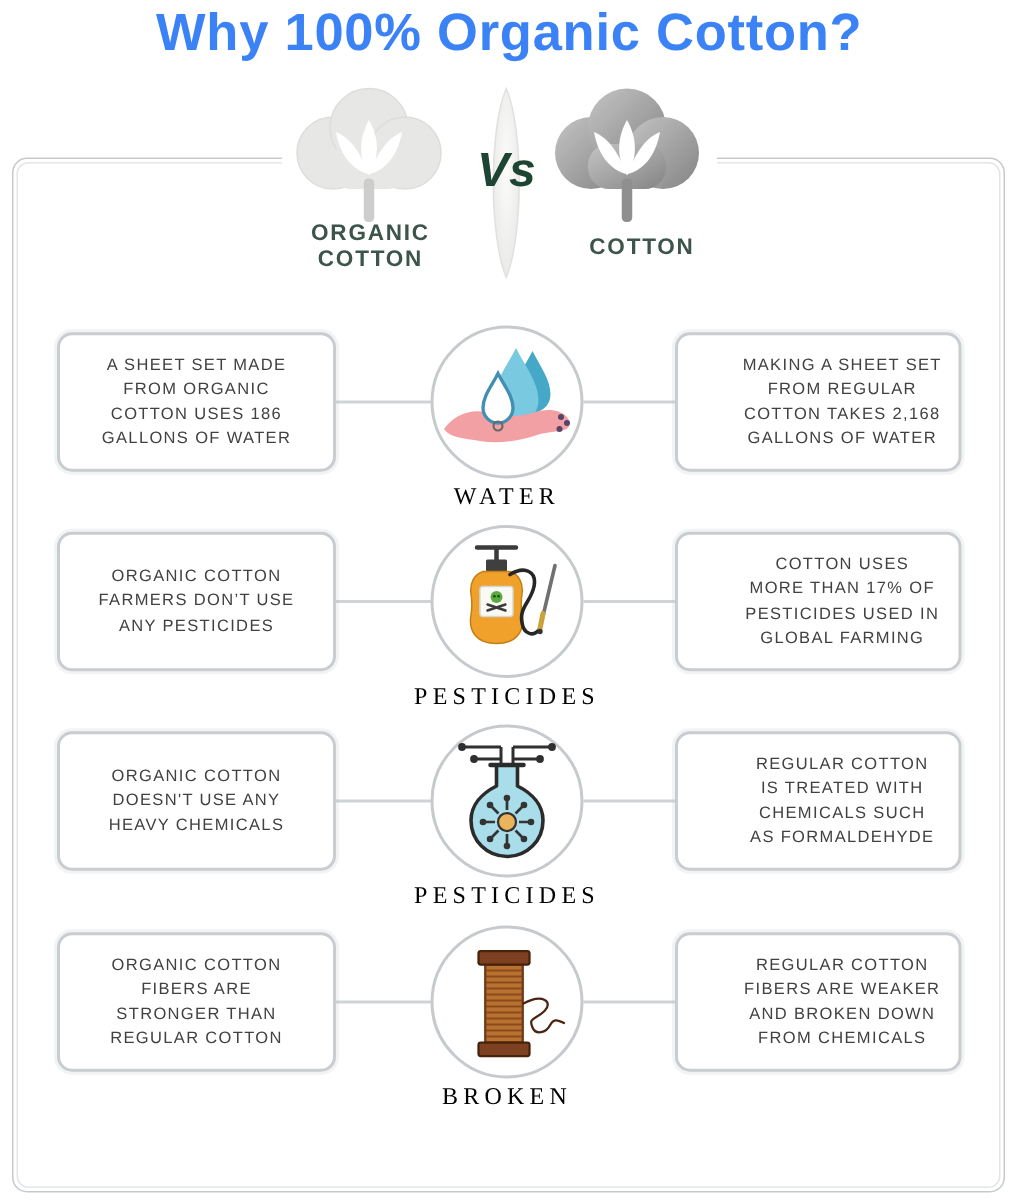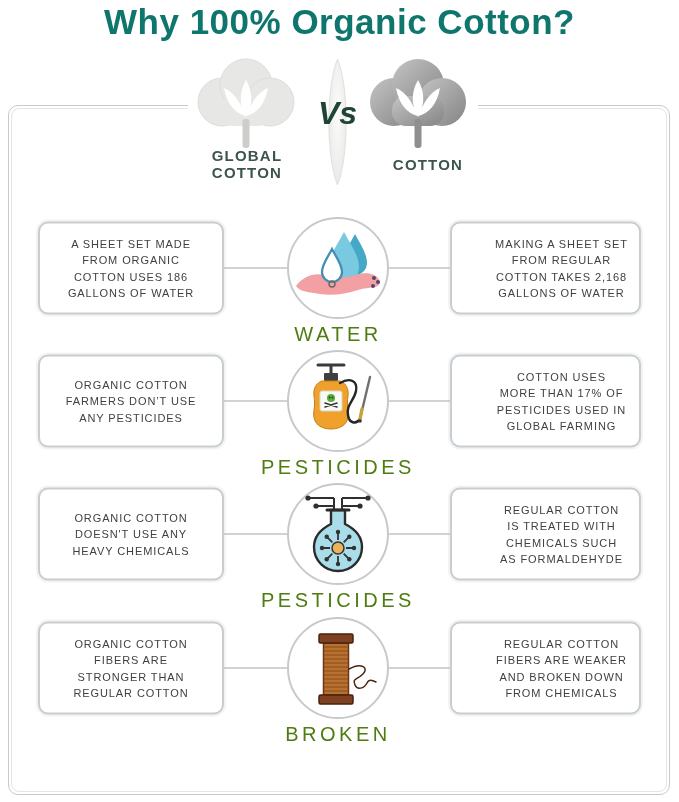--- a/index.html
+++ b/index.html
@@ -1,19 +1,19 @@
 <!DOCTYPE html>
 <html><head>
 <meta charset="utf-8">
 <style>
   html,body{margin:0;padding:0;background:#fff;}
   .canvas{position:relative;width:679px;height:802px;background:#fff;overflow:hidden;
           font-family:"Liberation Sans",sans-serif;}
   .title{position:absolute;top:2px;left:0;width:679px;text-align:center;
-         font-size:35px;font-weight:bold;letter-spacing:.5px;color:#0f766e;}
+         font-size:35px;font-weight:bold;letter-spacing:.5px;color:#3b82f6;}
   .frame{position:absolute;left:8px;top:105px;width:662px;height:690px;
          border:1px solid #c6cacd;border-radius:10px;box-sizing:border-box;}
   .frame::after{content:"";position:absolute;inset:2px;border:1px solid #e3e5e7;border-radius:8px;}
   .header-mask{position:absolute;left:188px;top:97px;width:290px;height:18px;background:#fff;z-index:2;}
   .hicon{position:absolute;z-index:3;}
   .cotton-left{left:190px;top:56px;}
   .cotton-right{left:362px;top:56px;}
   .vs-lens{left:309px;top:58px;}
   .hlabel{position:absolute;z-index:3;font-size:15px;font-weight:bold;letter-spacing:1.2px;
           color:#3d544a;text-align:center;white-space:pre-line;line-height:1.15;}
@@ -27,21 +27,21 @@
             text-align:center;white-space:pre-line;}
   .box.left{left:30px;width:186px;}
   .box.right{left:442px;width:191px;padding-left:32px;}
   .connector{position:absolute;top:-1px;height:2px;background:#cfd3d6;}
   .connector.c1{left:214px;width:67px;}
   .connector.c2{left:381px;width:62px;}
   .circle{position:absolute;left:279px;top:-51px;width:102px;height:102px;border-radius:50%;
           background:#fff;border:2px solid #c6cacd;box-sizing:border-box;
           display:flex;align-items:center;justify-content:center;}
   .category{position:absolute;left:230px;width:200px;top:55px;text-align:center;
-            font-size:20px;letter-spacing:3.5px;color:#4d7c0f;}
+            font-size:16px;letter-spacing:3.5px;color:#000000;font-family:Liberation Serif, serif;}
 </style>
 </head>
 <body>
 
 <div class="canvas">
 
   <div class="title">Why 100% Organic Cotton?</div>
 
   <div class="frame"></div>
   <div class="header-mask"></div>
@@ -88,21 +88,21 @@
       <rect x="30" y="40" width="52" height="30" rx="14"></rect>
     </g>
     <g fill="#ffffff">
       <path d="M56,24 C63,36 63,50 56,61 C49,50 49,36 56,24 Z"></path>
       <path d="M34,32 C44,36 51,47 55.5,60 C46,57.5 37,49 34,32 Z"></path>
       <path d="M78,32 C68,36 61,47 56.5,60 C66,57.5 75,49 78,32 Z"></path>
     </g>
     <rect x="52.5" y="63" width="7" height="29" rx="3" fill="#8f8f8f"></rect>
   </svg>
 
-  <div class="hlabel organic">GLOBAL
+  <div class="hlabel organic">ORGANIC
 COTTON</div>
   <div class="hlabel regular">COTTON</div>
 
   <div class="row" style="top:268px">
     <div class="connector c1"></div>
     <div class="connector c2"></div>
     <div class="box left">
       <div class="box-text">A SHEET SET MADE
 FROM ORGANIC
 COTTON USES 186

